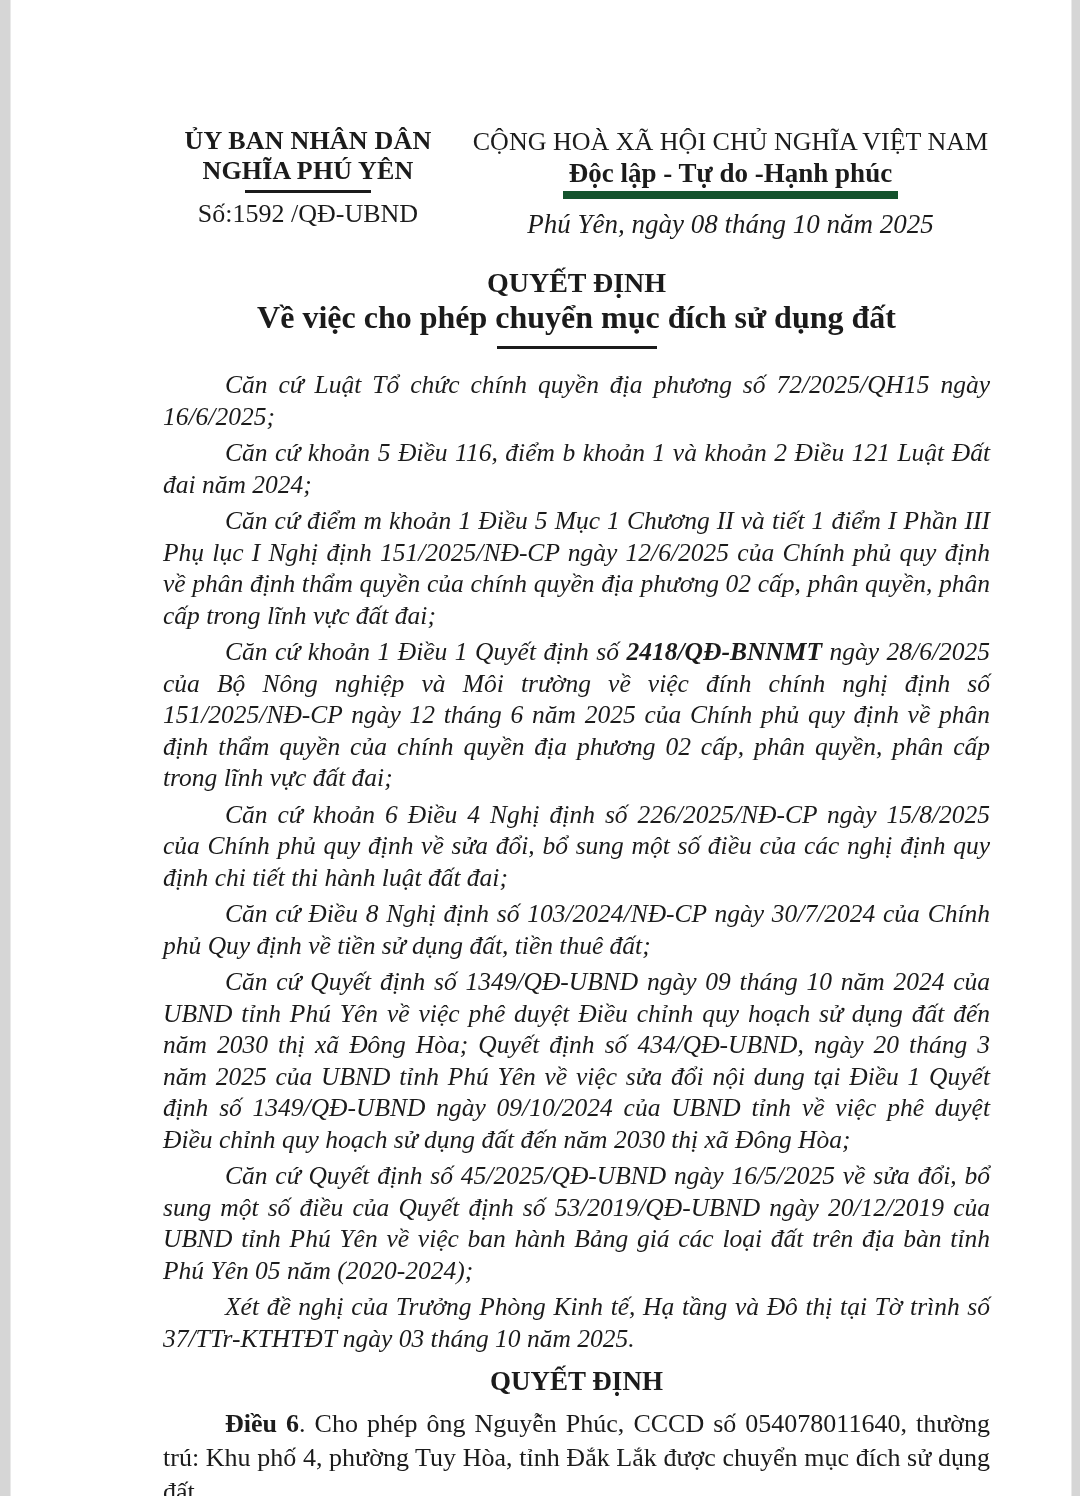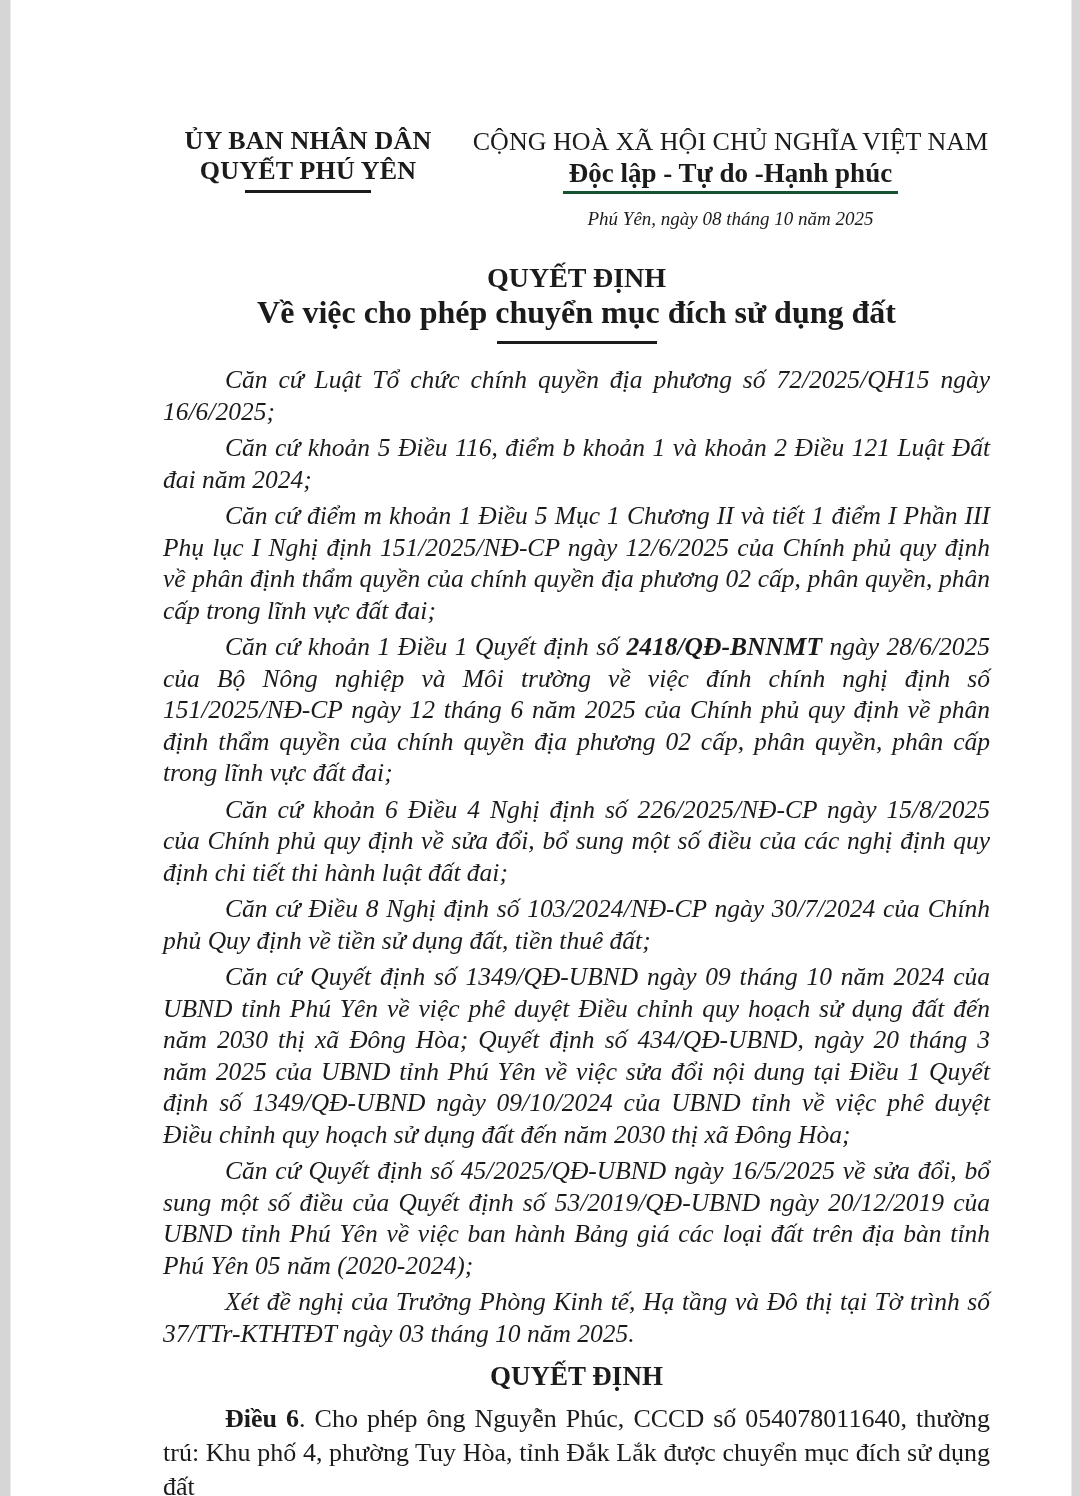--- a/index.html
+++ b/index.html
@@ -45,28 +45,28 @@
     font-weight: normal;
     font-size: 26px;
     line-height: 31px;
     white-space: nowrap;
   }
   .nat-motto {
     display: inline-block;
     font-weight: bold;
     font-size: 27px;
     line-height: 30px;
-    border-bottom: 3px solid #14532d;
+    border-bottom: 8px solid #14532d;
     padding: 0 6px 3px 6px;
     margin-top: 1px;
     white-space: nowrap;
   }
   .dateline {
     font-style: italic;
-    font-size: 19px;
+    font-size: 27px;
     line-height: 30px;
     margin-top: 10px;
     white-space: nowrap;
   }
 
   
   .title-block { text-align: center; margin-top: 28px; }
   .doc-type   { font-weight: bold; font-size: 28px; line-height: 32px; }
   .doc-subject{ font-weight: bold; font-size: 32px; line-height: 31px; margin-top: 3px; }
   .title-rule { width: 160px; border-top: 3px solid #1b1b1b; margin: 13px auto 9px auto; }
@@ -106,22 +106,23 @@
 
 <div class="page">
   <div class="edge left"></div>
   <div class="edge right"></div>
 
   <div class="content">
 
     <div class="hdr">
       <div class="hdr-left">
         <div class="org-line">ỦY BAN NHÂN DÂN</div>
-        <div class="org-line">QUYẾT PHÚ YÊN</div>
+        <div class="org-line">NGHĨA PHÚ YÊN</div>
         <div class="org-rule"></div>
+        <div class="doc-number">Số:1592 /QĐ-UBND</div>
       </div>
       <div class="hdr-right">
         <div class="nat-title">CỘNG HOÀ XÃ HỘI CHỦ NGHĨA VIỆT NAM</div>
         <div>
           <span class="nat-motto">Độc lập - Tự do -Hạnh phúc</span>
         </div>
         <div class="dateline">Phú Yên, ngày 08  tháng 10 năm 2025</div>
       </div>
     </div>
 

